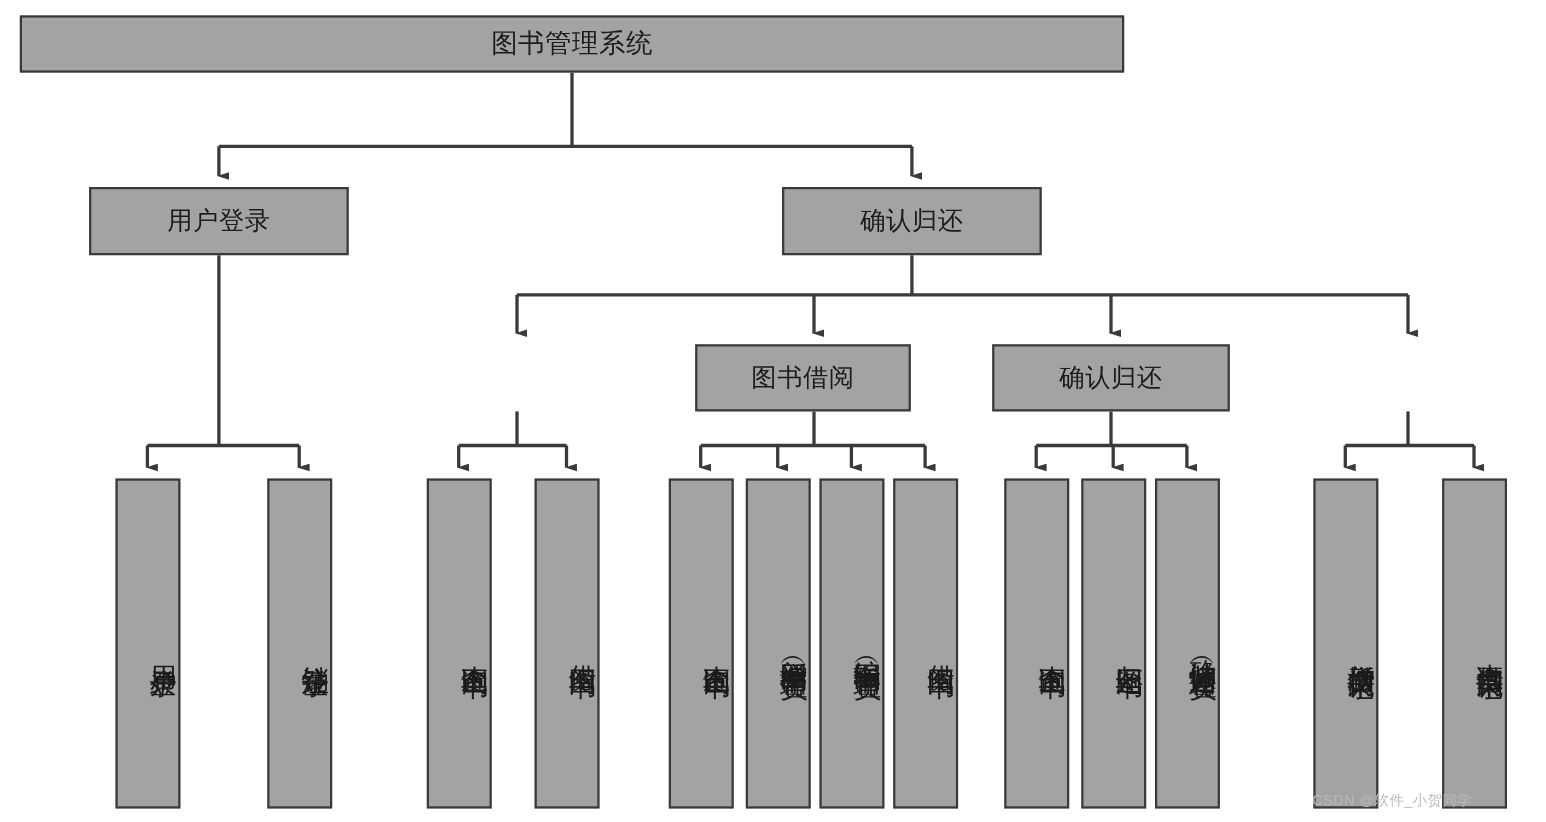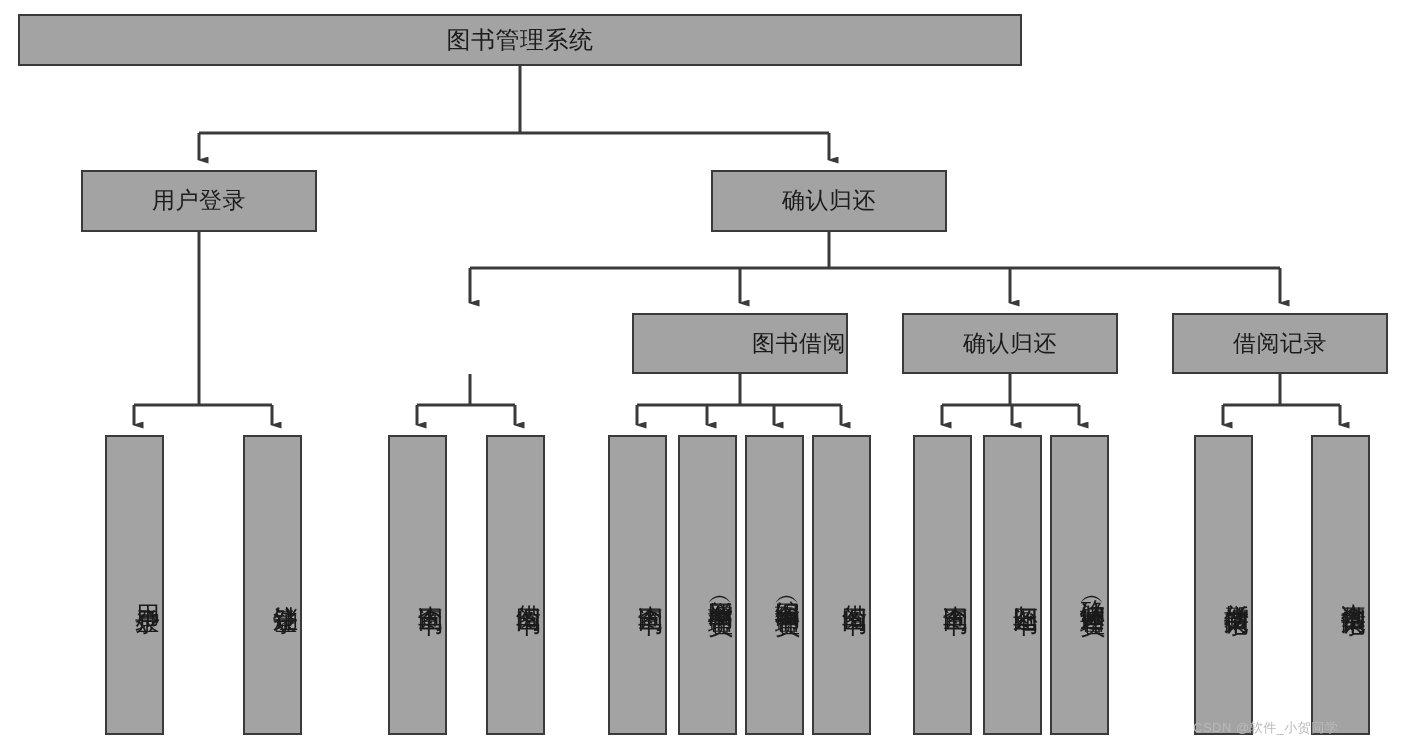--- a/index.html
+++ b/index.html
@@ -126,28 +126,25 @@
     <span class="label">图书管理系统</span>
   </div>
 
   <div class="node horiz" style="left:81px; top:170px; width:236px; height:62px;">
     <span class="label">用户登录</span>
   </div>
   <div class="node horiz" style="left:711px; top:170px; width:236px; height:62px;">
     <span class="label">确认归还</span>
   </div>
 
-  <div class="node horiz" style="left:632px; top:313px; width:216px; height:61px;justify-content:flex-end;">
+  <div class="node horiz" style="left:632px; top:313px; width:196px; height:61px;">
     <span class="label">图书借阅</span>
   </div>
   <div class="node horiz" style="left:902px; top:313px; width:216px; height:61px;">
     <span class="label">确认归还</span>
-  </div>
-  <div class="node horiz" style="left:1172px; top:313px; width:216px; height:61px;">
-    <span class="label">借阅记录</span>
   </div>
 
   <div class="node vert" style="left:105px; top:435px; width:59px; height:300px;">
     <span class="label">用户登录</span>
   </div>
   <div class="node vert" style="left:243px; top:435px; width:59px; height:300px;">
     <span class="label">注销登录</span>
   </div>
   <div class="node vert" style="left:388px; top:435px; width:59px; height:300px;">
     <span class="label">查询图书</span>

